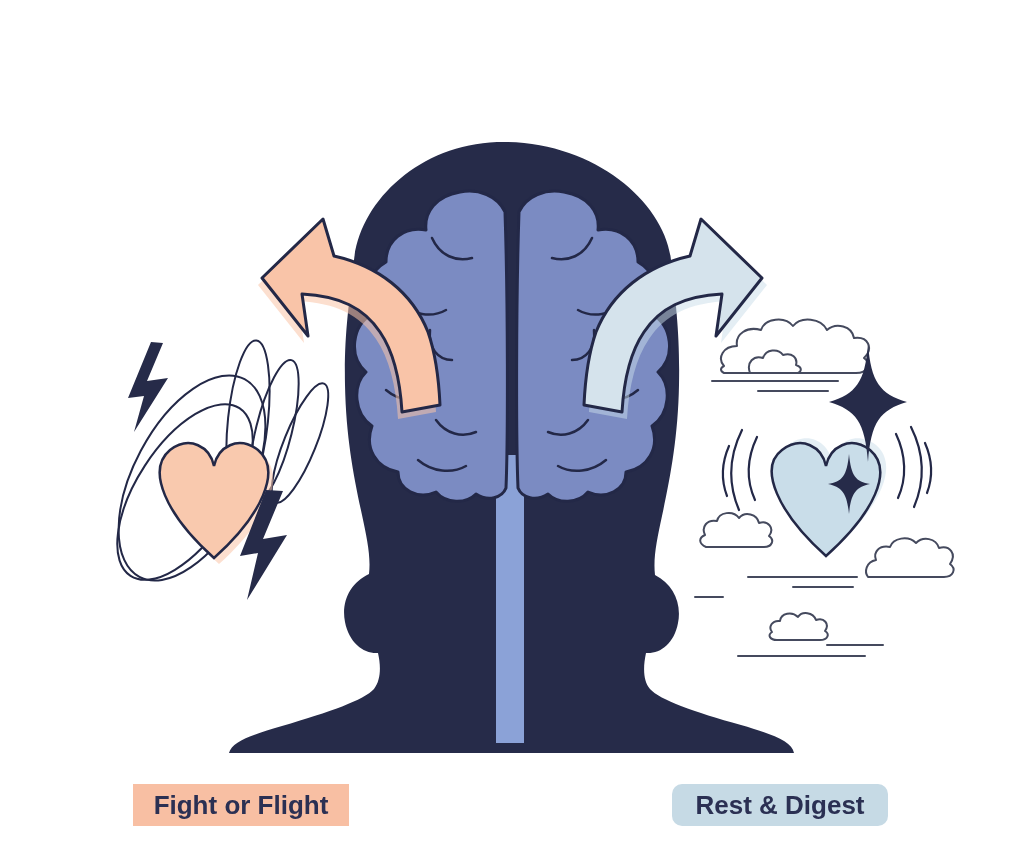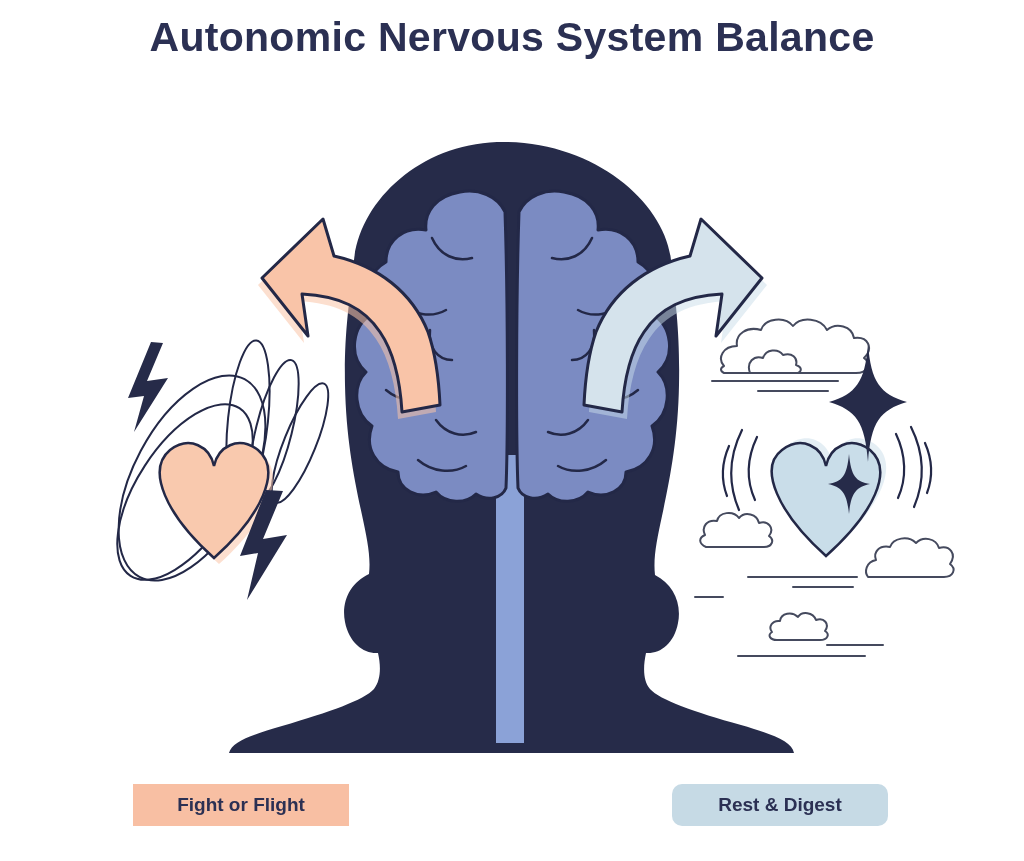--- a/index.html
+++ b/index.html
@@ -12,21 +12,21 @@
   html,body{margin:0;padding:0;}
   body{background:var(--background);font-family:"Liberation Sans",sans-serif;}
   .page{position:relative;width:1024px;height:861px;background:var(--background);overflow:hidden;}
   .title{
     position:absolute;left:0;top:14px;width:1024px;text-align:center;margin:0;
     font-size:41px;font-weight:700;letter-spacing:.3px;color:var(--title-text);
   }
   .illustration{position:absolute;left:0;top:0;width:1024px;height:861px;}
   .footer-label{
     position:absolute;top:784px;height:42px;display:flex;align-items:center;justify-content:center;
-    font-size:19px;font-weight:700;color:var(--title-text);
+    font-size:26px;font-weight:700;color:var(--title-text);
   }
   .footer-label.left{left:133px;width:216px;background:var(--sympathetic-label-bg);}
   .footer-label.right{left:672px;width:216px;background:var(--parasympathetic-label-bg);border-radius:10px;}
   
   .ink{fill:var(--ink);}
   .headfill{fill:var(--ink);}
   .cord{fill:var(--spinal-cord);}
   .brainfill{fill:var(--brain);stroke:var(--outline);stroke-width:3;stroke-linejoin:round;}
   .gyri{fill:none;stroke:var(--outline);stroke-width:2.5;stroke-linecap:round;}
   .arrow-left{fill:var(--sympathetic);stroke:var(--outline);stroke-width:3;stroke-linejoin:round;}
@@ -38,21 +38,20 @@
   .scribble{fill:none;stroke:var(--outline);stroke-width:2;stroke-linecap:round;}
   .sketch{fill:none;stroke:var(--sketch-line);stroke-width:2;stroke-linecap:round;stroke-linejoin:round;}
   .cloud{fill:#ffffff;stroke:var(--sketch-line);stroke-width:2;stroke-linejoin:round;}
   .arc{fill:none;stroke:var(--outline);stroke-width:2.2;stroke-linecap:round;}
 </style>
 </head>
 <body>
 
 <div class="page">
 
-  <h1 class="title">Autonomic Nervous System Balance</h1>
 
   <svg class="illustration" viewBox="0 0 1024 861" xmlns="http://www.w3.org/2000/svg" aria-hidden="true">
 
     <path class="headfill" d="
       M 497 142
       C 418 145, 360 202, 354 260
       C 349 305, 344 335, 345 385
       C 346 438, 354 478, 362 515
       C 367 538, 371 557, 369 574
       C 350 583, 341 602, 345 622

